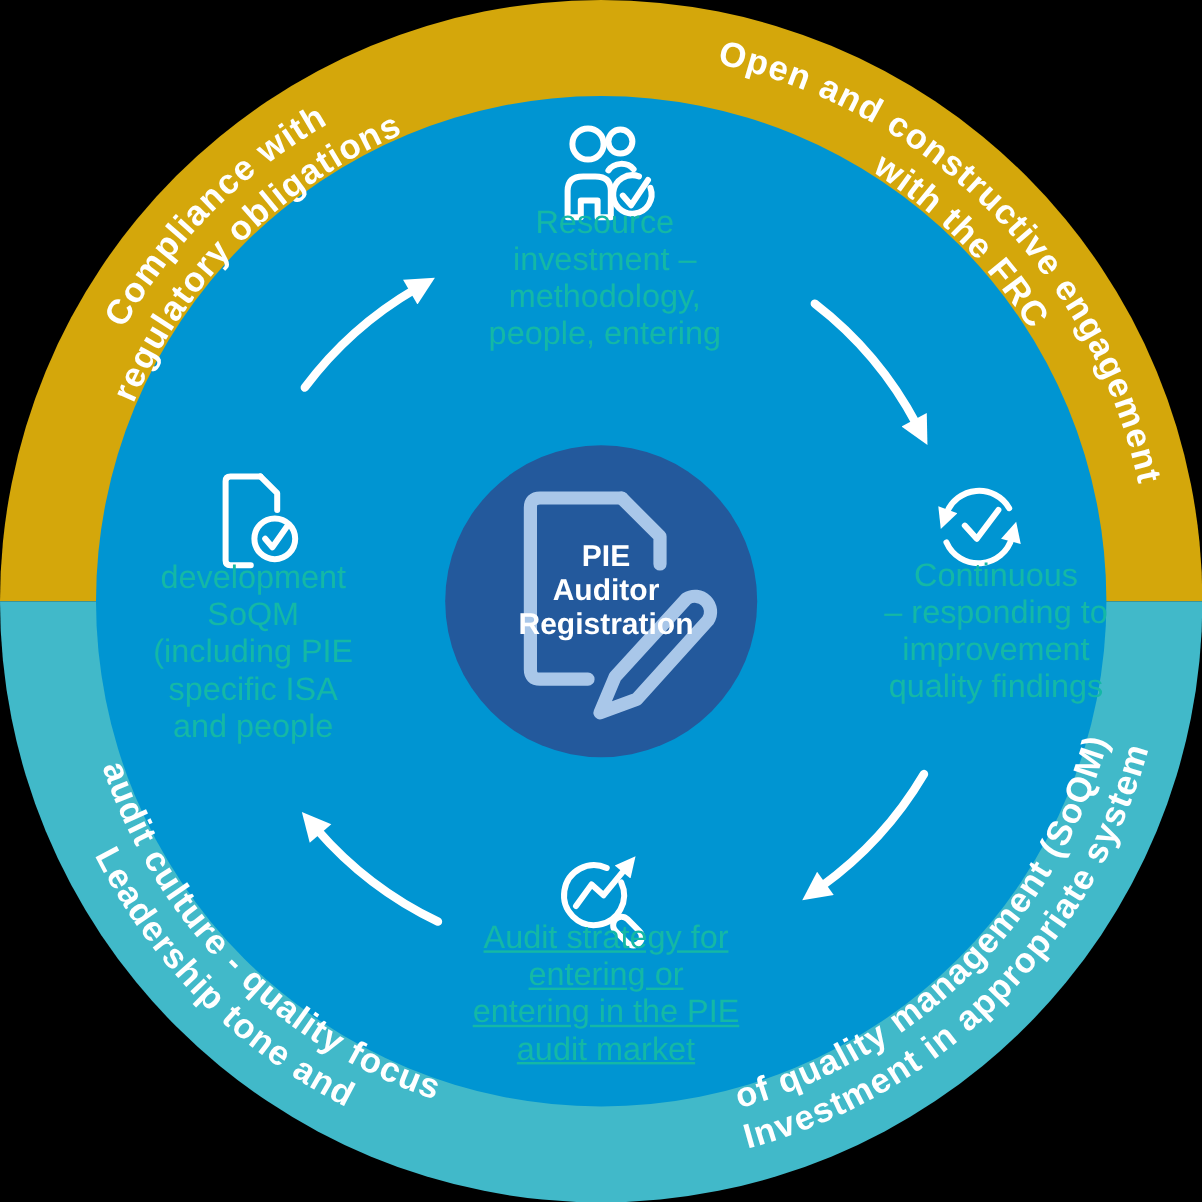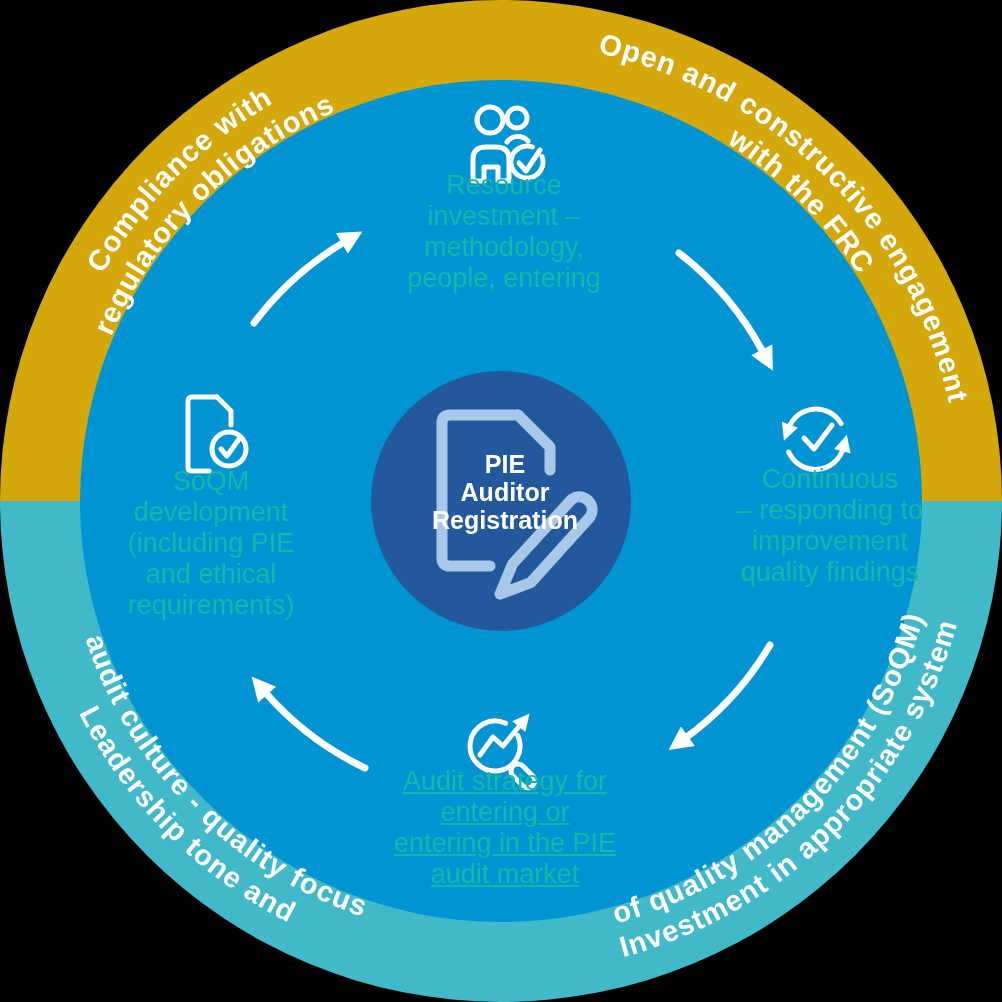--- a/index.html
+++ b/index.html
@@ -119,20 +119,20 @@
   </div>
 
   <div class="node" style="left:505px;top:766px;text-decoration:underline;">
     <div>Audit strategy for</div>
     <div>entering or</div>
     <div>entering in the PIE</div>
     <div>audit market</div>
   </div>
 
   <div class="node" style="left:211px;top:466px;">
+    <div>development</div>
     <div>SoQM</div>
-    <div>development</div>
     <div>(including PIE</div>
-    <div>and ethical</div>
-    <div>requirements)</div>
+    <div>specific ISA</div>
+    <div>and people</div>
   </div>
 
 </div>
 
 </body></html>

